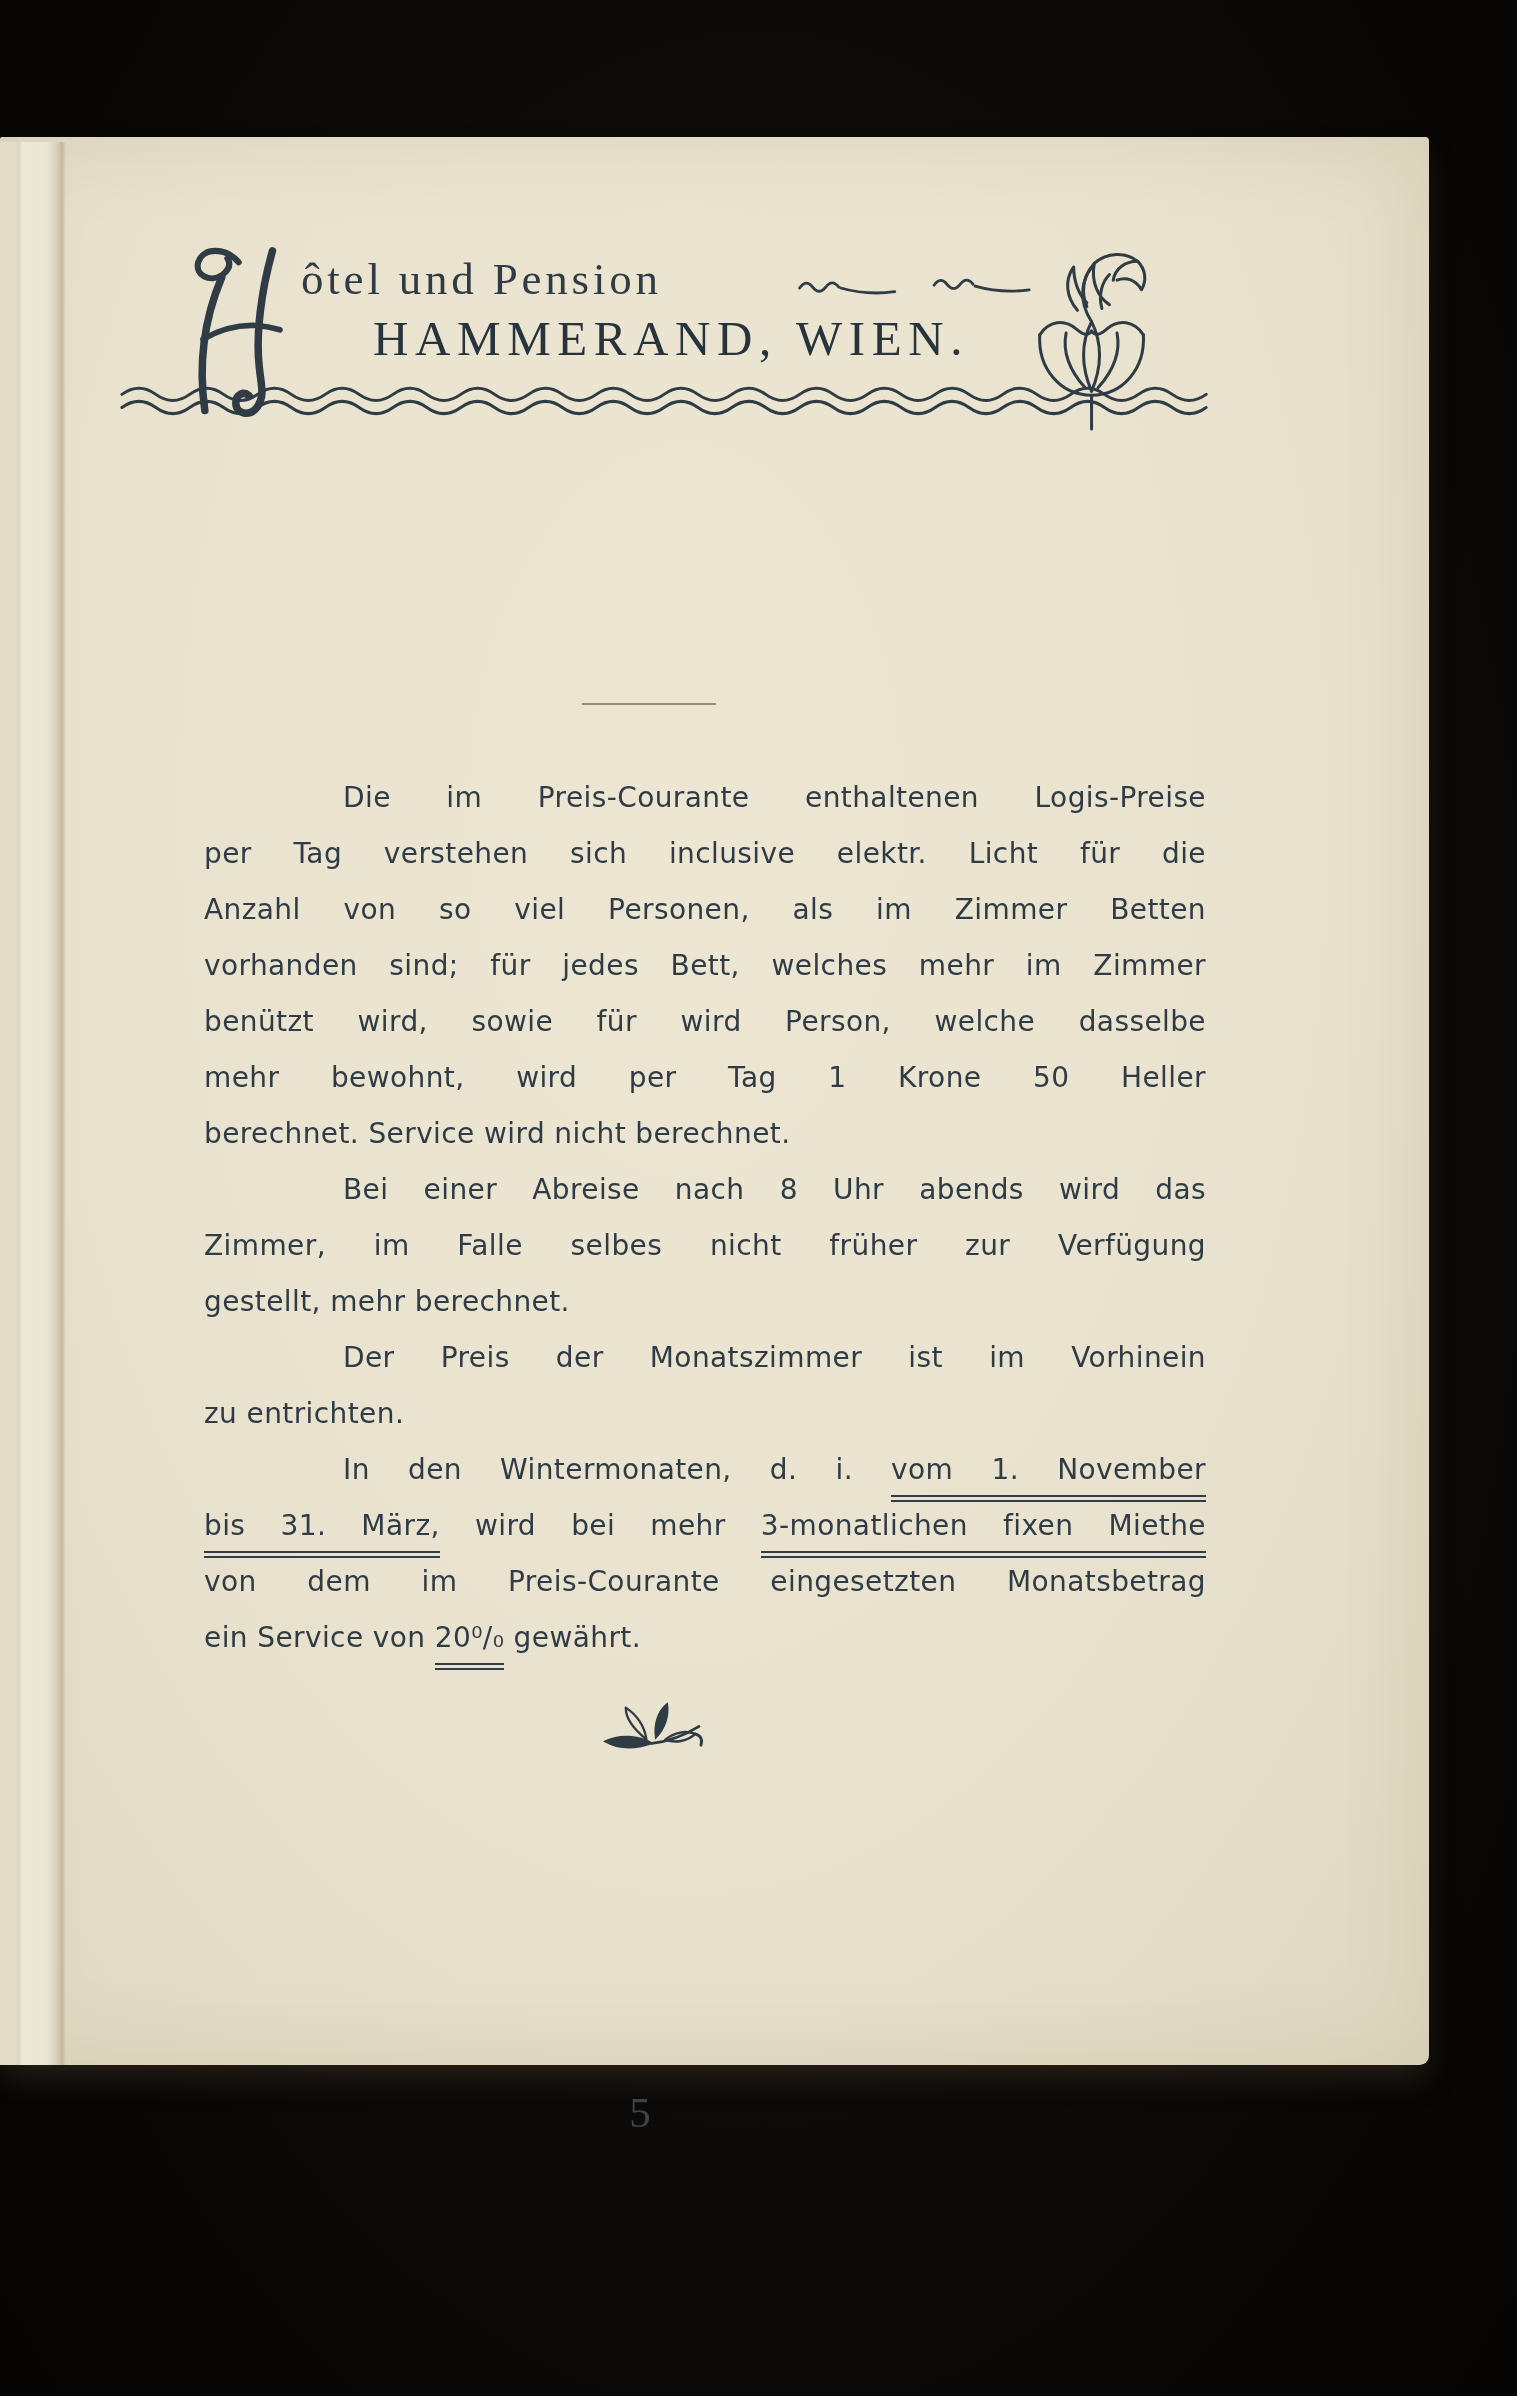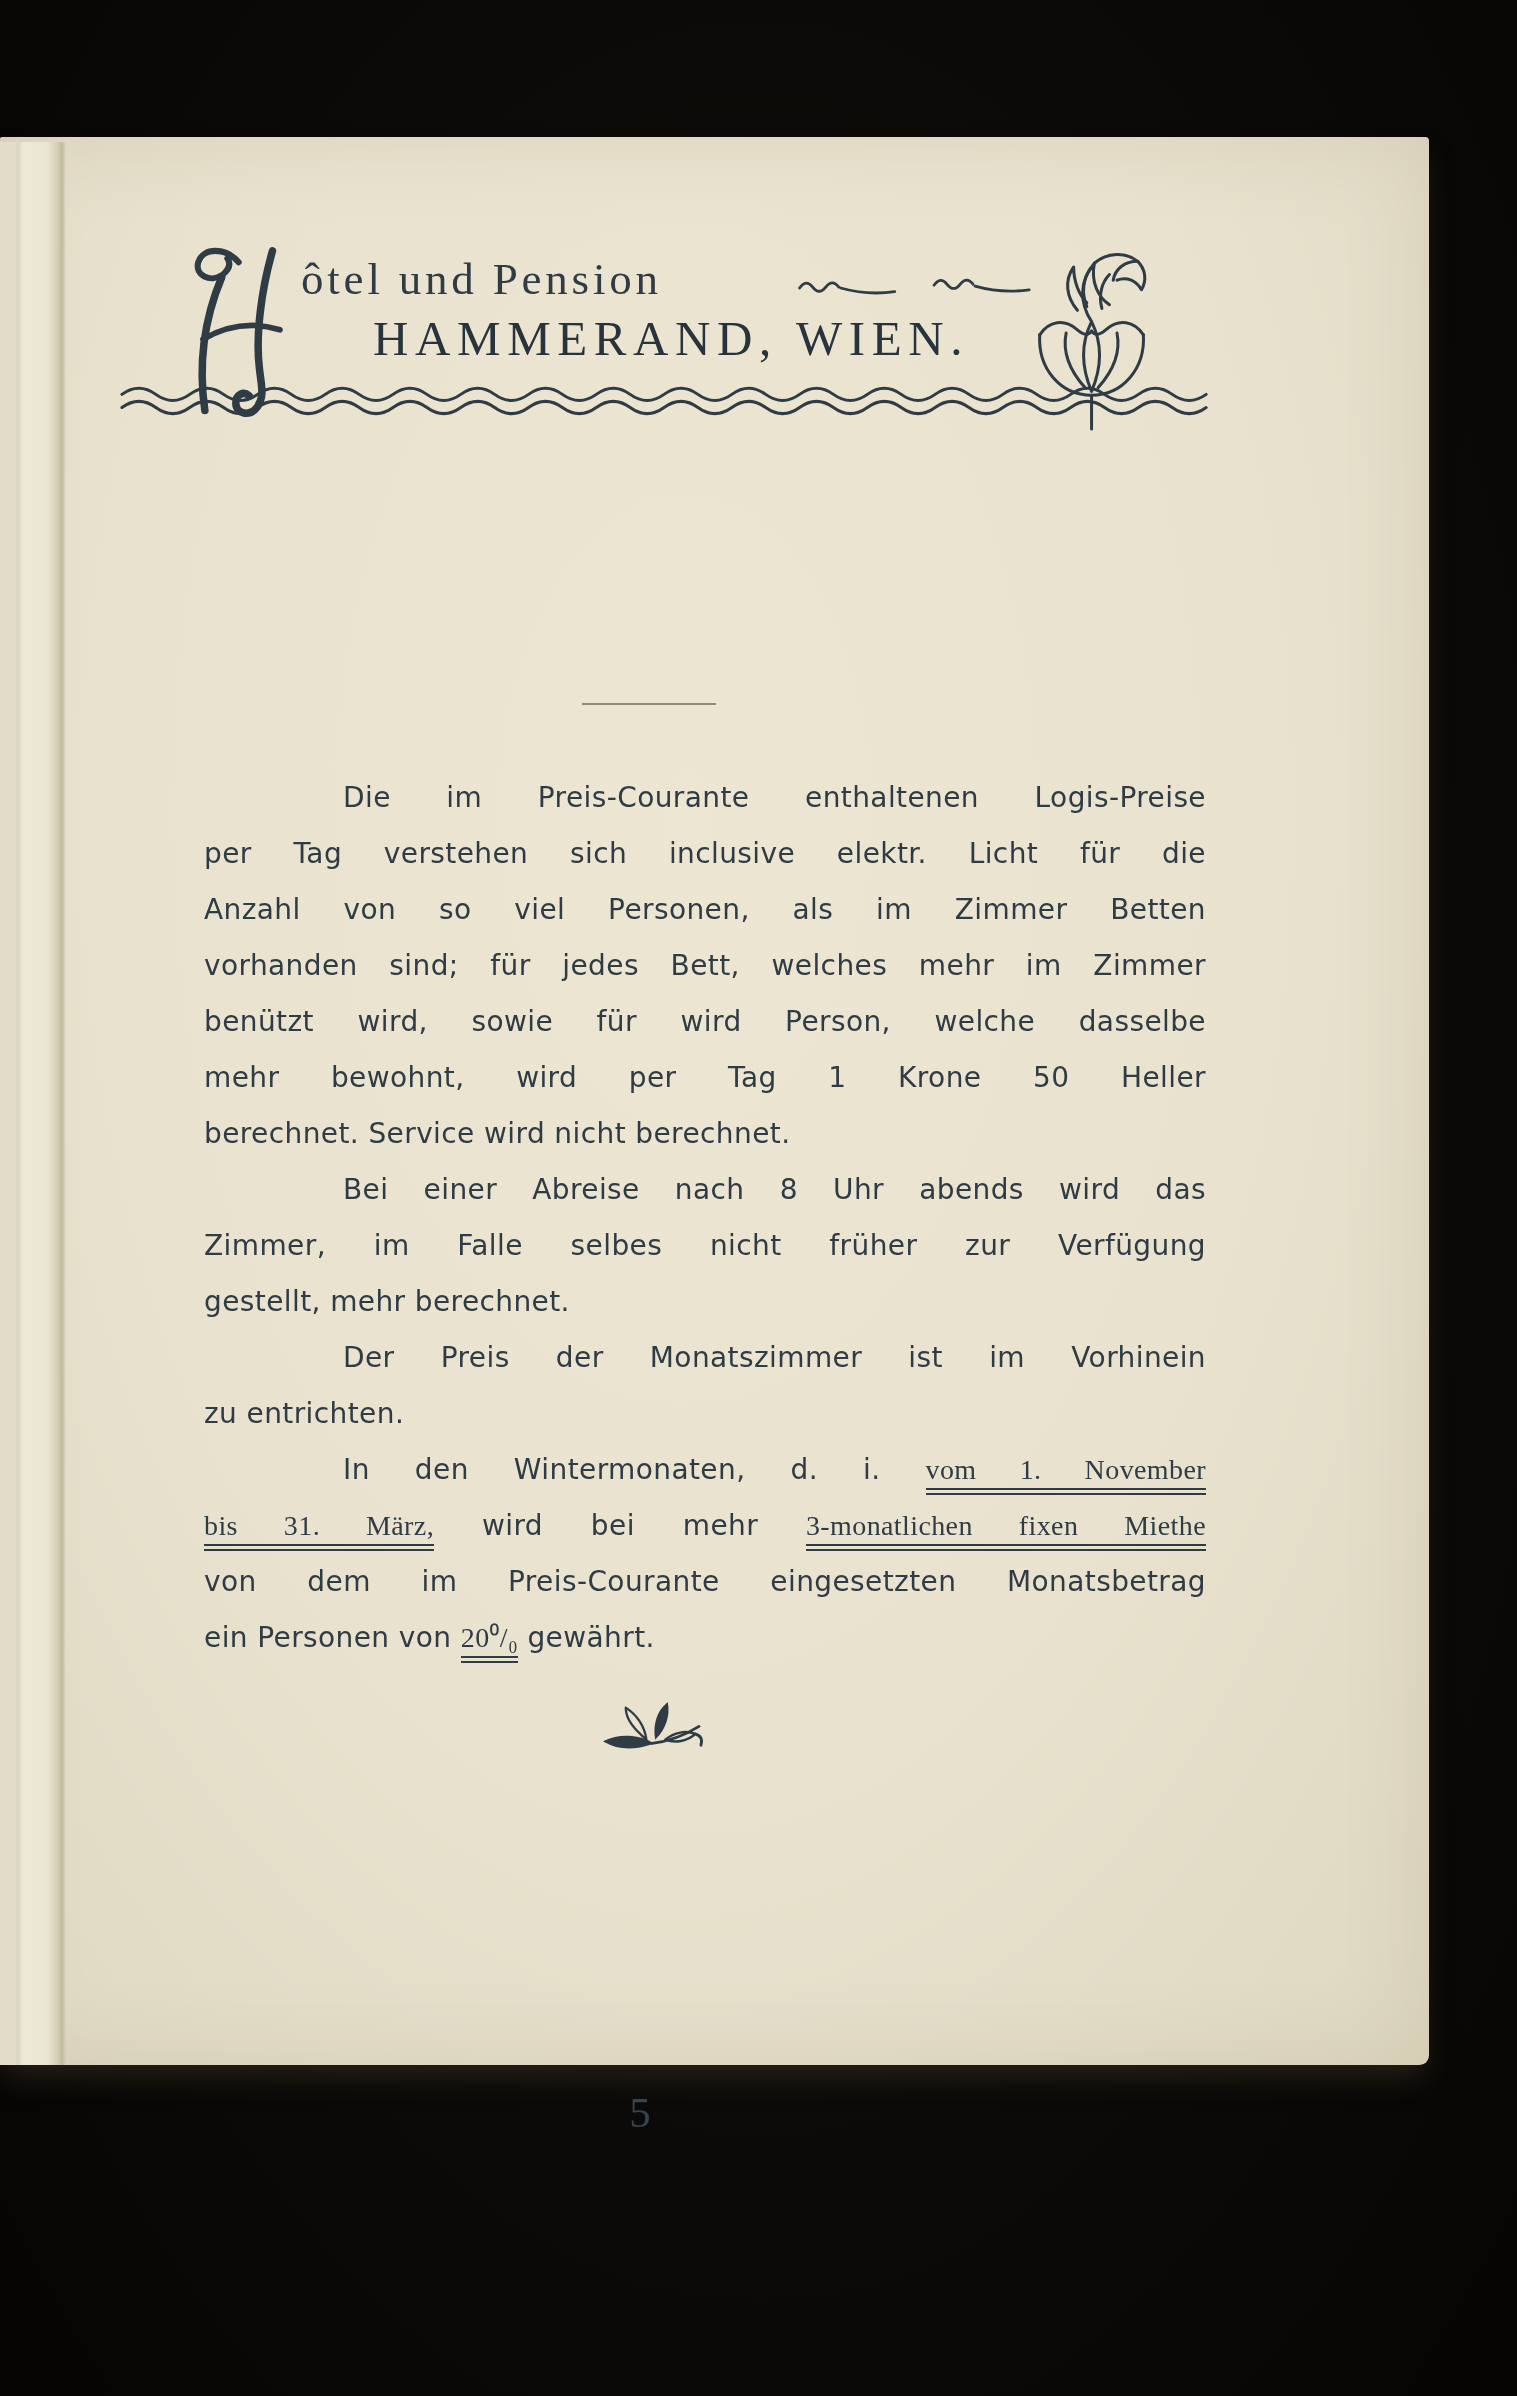--- a/index.html
+++ b/index.html
@@ -53,21 +53,21 @@
   .title-rule{position:absolute;left:582px;top:566px;width:134px;height:1.9px;background:var(--rule);}
   
   .body-text{
     position:absolute;left:156px;top:633px;width:1002px;
     color:var(--ink);
     font-size:28px;line-height:56px;letter-spacing:0.4px;margin-left:48px;
   }
   .ln{height:56px;overflow:visible;}
   .j{text-align:justify;text-align-last:justify;}
   .ind{text-indent:139px;}
-  .du{position:relative;border-bottom:2.4px solid currentColor;padding-bottom:3px;font-family:Liberation Serif, serif;}
+  .du{position:relative;border-bottom:2.4px solid currentColor;padding-bottom:9px;}
   .du::after{
     content:"";position:absolute;left:0;right:0;bottom:-6.6px;
     border-bottom:2.4px solid currentColor;
   }
   
   .leaf{position:absolute;left:586px;top:1565px;width:119px;height:62px;}
   .page-number{
     position:absolute;left:593px;top:1951px;width:94px;
     text-align:center;color:#38434b;
     font-family:"Liberation Serif", serif;font-size:43px;line-height:49px;
@@ -135,21 +135,21 @@
       <div class="ln j"><span>mehr bewohnt, wird per Tag 1 Krone 50 Heller</span></div>
       <div class="ln"><span>berechnet. Service wird nicht berechnet.</span></div>
       <div class="ln j ind"><span>Bei einer Abreise nach 8 Uhr abends wird das</span></div>
       <div class="ln j"><span>Zimmer, im Falle selbes nicht früher zur Verfügung</span></div>
       <div class="ln"><span>gestellt, mehr berechnet.</span></div>
       <div class="ln j ind"><span>Der Preis der Monatszimmer ist im Vorhinein</span></div>
       <div class="ln"><span>zu entrichten.</span></div>
       <div class="ln j ind"><span>In den Wintermonaten, d. i. </span><span class="du">vom 1. November</span></div>
       <div class="ln j"><span class="du">bis 31. März,</span><span> wird bei mehr </span><span class="du">3-monatlichen fixen Miethe</span></div>
       <div class="ln j"><span>von dem im Preis-Courante eingesetzten Monatsbetrag</span></div>
-      <div class="ln"><span>ein Personen von </span><span class="du">20⁰/₀</span><span> gewährt.</span></div>
+      <div class="ln"><span>ein Service von </span><span class="du">20⁰/₀</span><span> gewährt.</span></div>
     </div>
 
     <svg class="leaf" viewBox="0 0 126 66">
       <path class="stroke" stroke-width="3" d="M120,26 C104,36 88,42 70,44"></path>
       <path d="M70,44 C52,50 34,50 20,42 C36,34 56,36 70,44 Z" fill="#2f3c45" stroke="#2f3c45" stroke-width="2"></path>
       <path class="stroke" stroke-width="2.5" d="M64,40 C50,28 42,18 42,6 C54,14 62,26 64,40 Z"></path>
       <path d="M74,38 C72,24 76,10 86,2 C88,14 84,28 74,38 Z" fill="#2f3c45" stroke="#2f3c45" stroke-width="2"></path>
       <path class="stroke" stroke-width="2.5" d="M84,40 C94,32 106,30 116,34 C108,42 94,44 84,40 Z"></path>
       <path class="stroke" stroke-width="3" d="M116,34 C122,36 124,40 122,46"></path>
     </svg>

